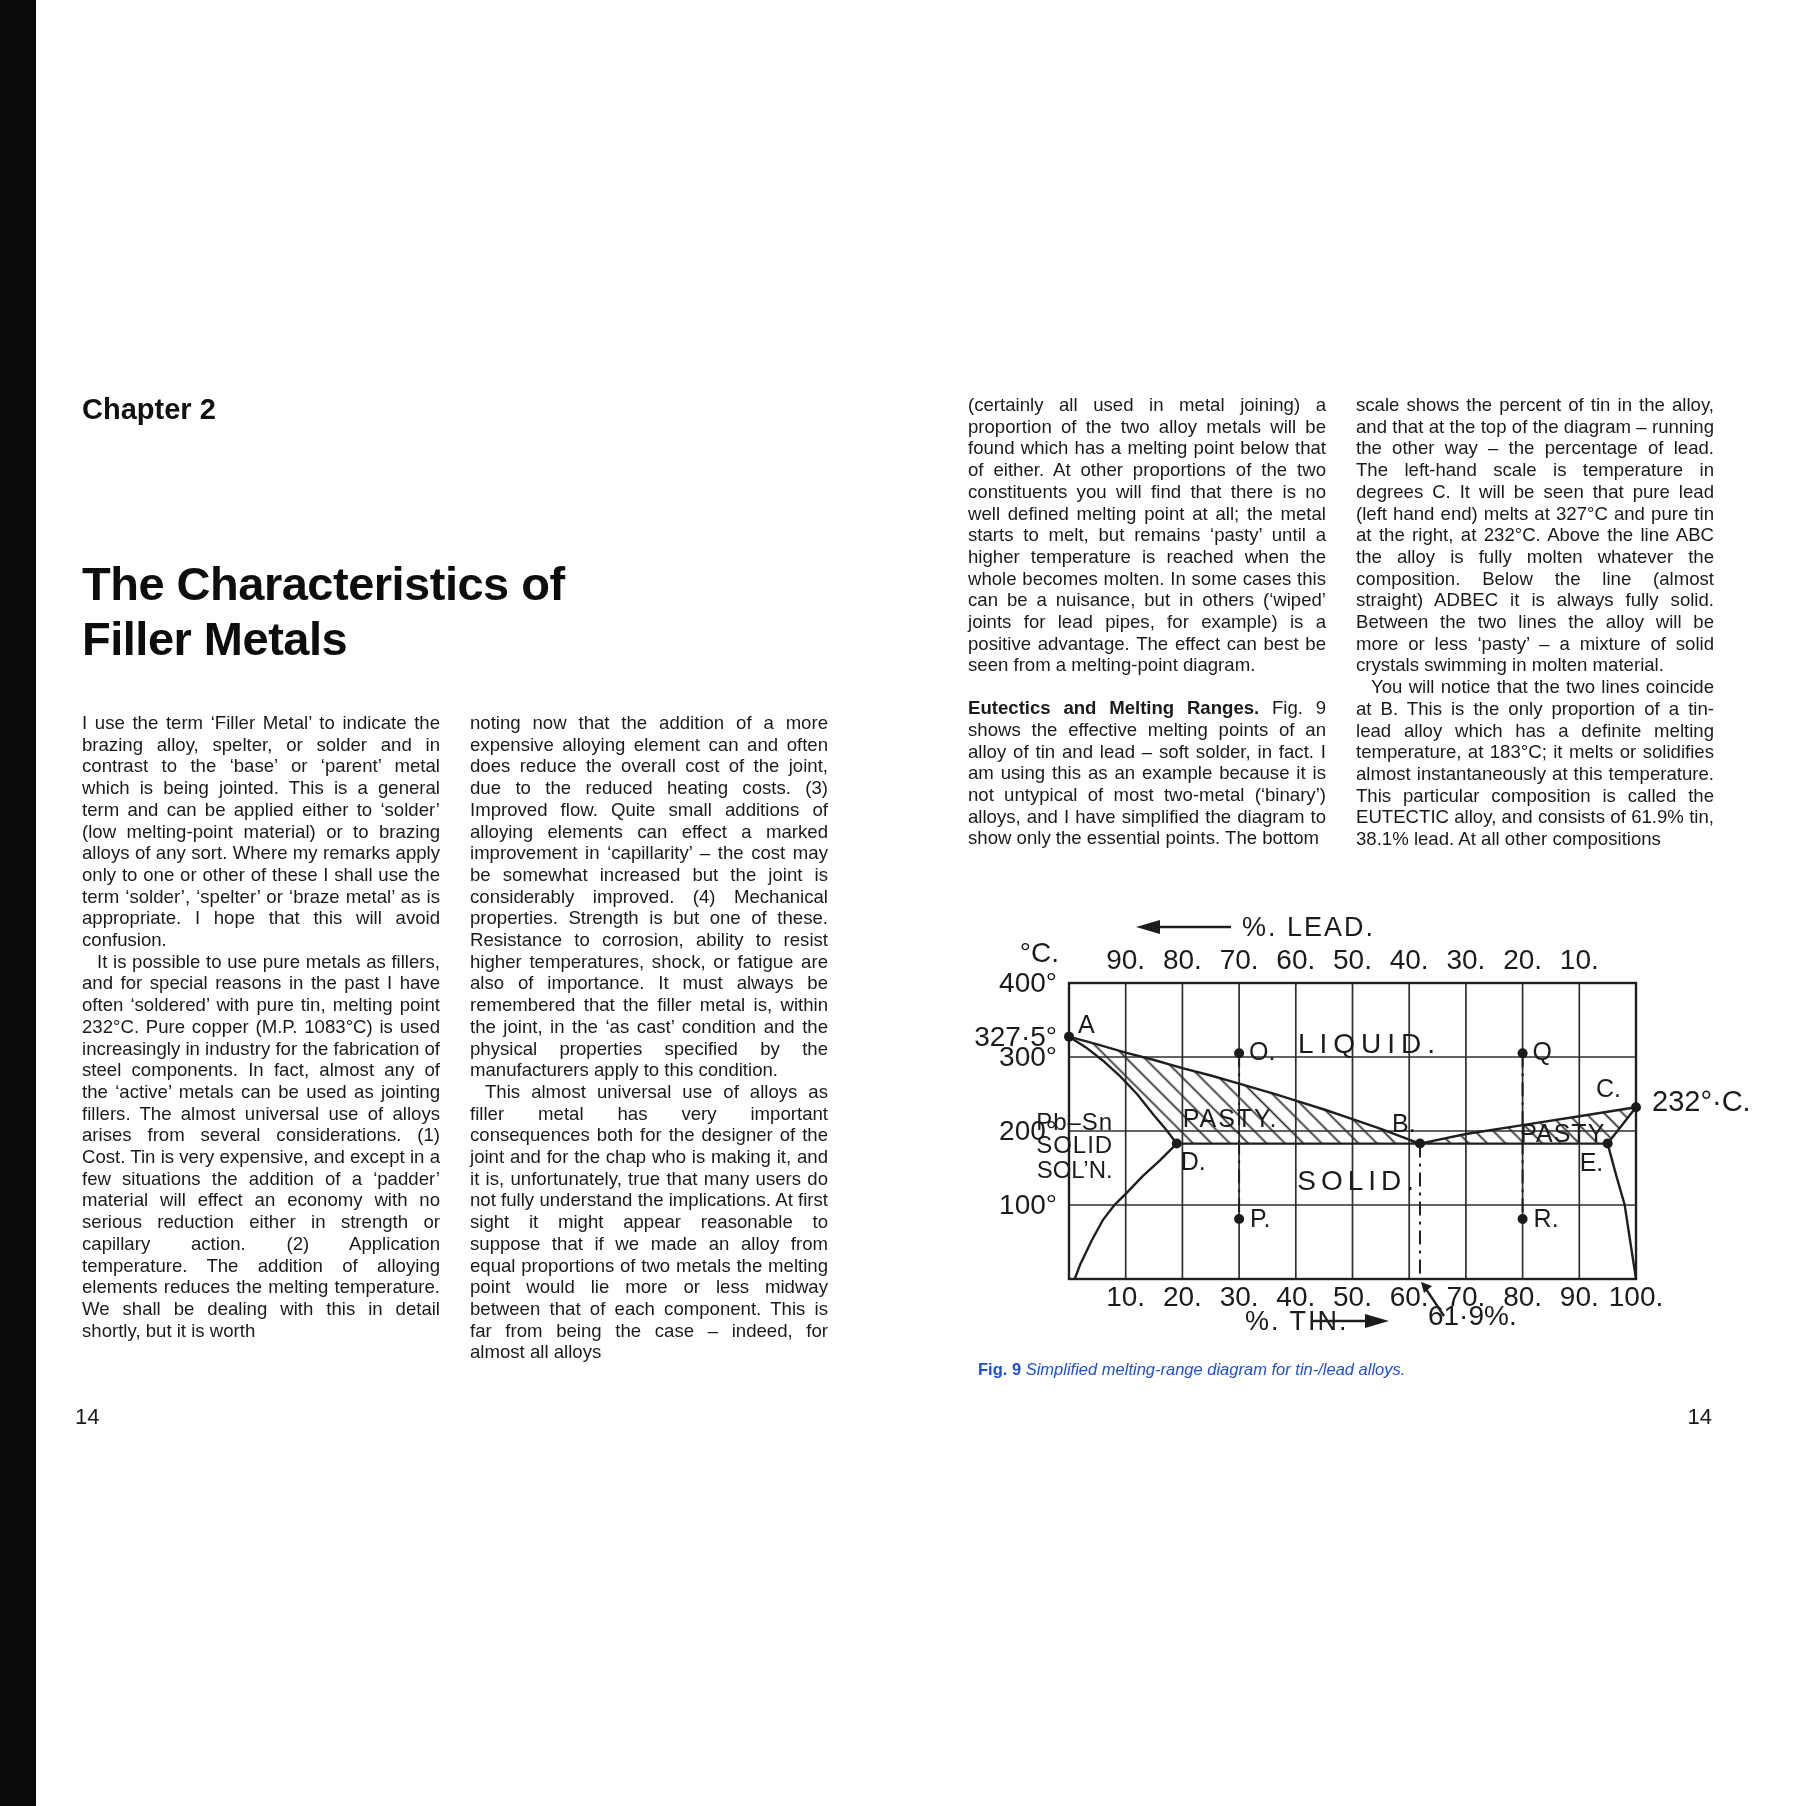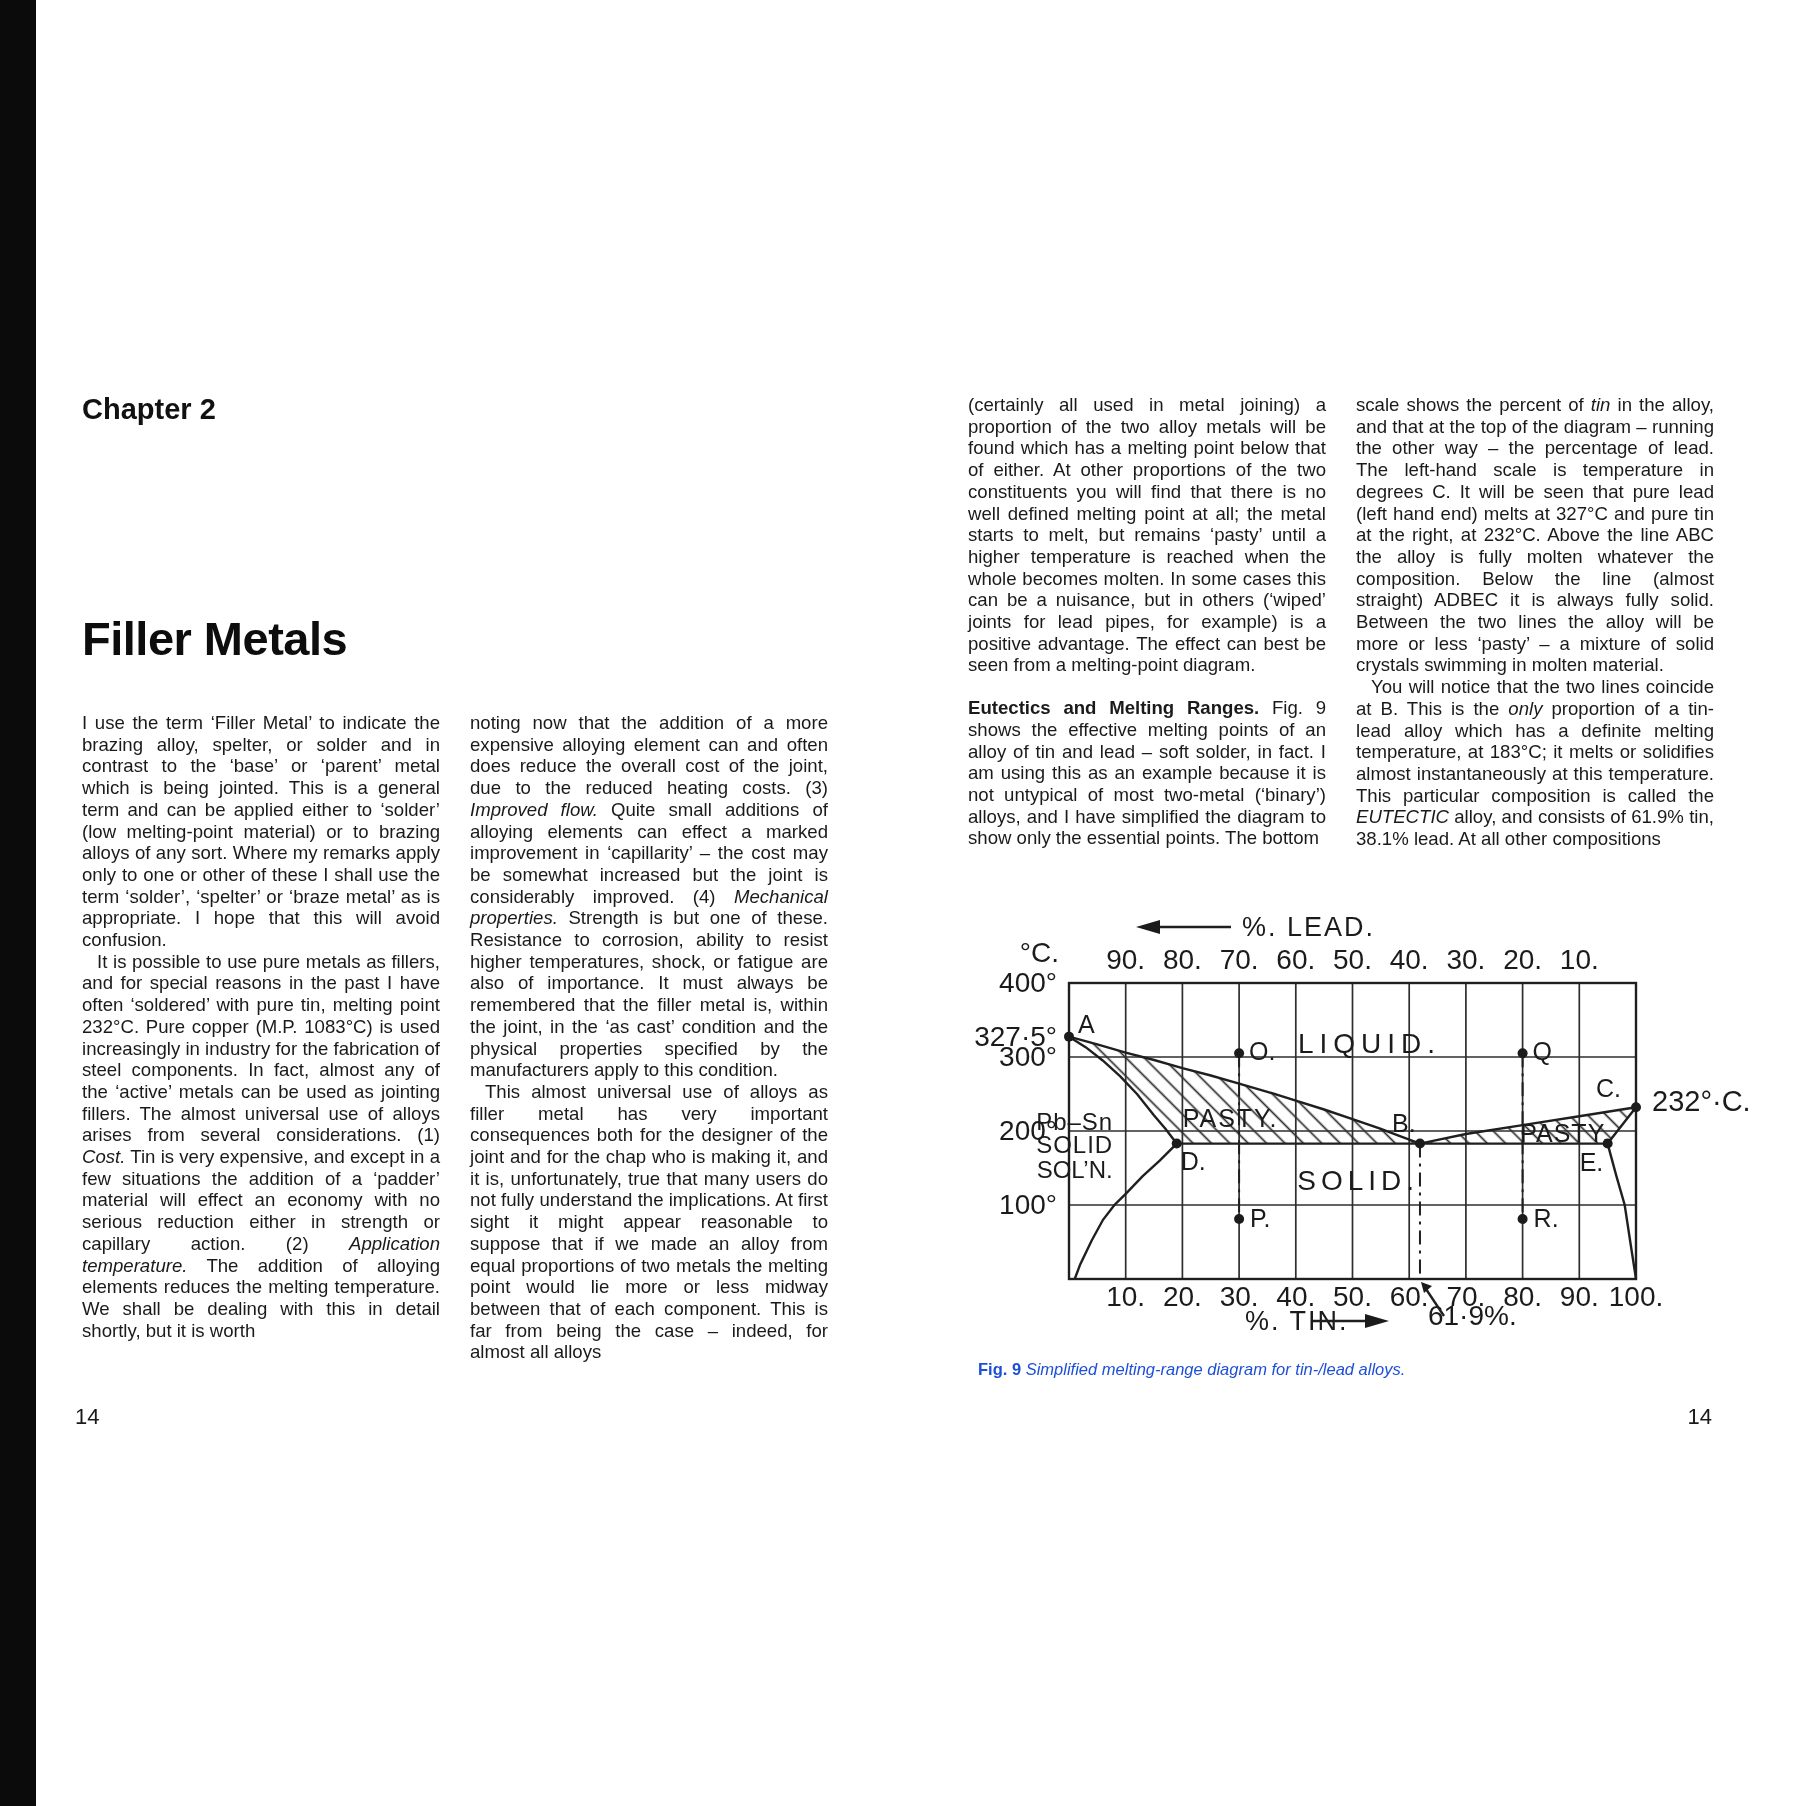--- a/index.html
+++ b/index.html
@@ -10,21 +10,21 @@
   .chapter{position:absolute;left:82px;top:393px;font-size:29px;font-weight:bold;color:#111}
   .title{position:absolute;left:82px;top:556px;font-size:47px;font-weight:bold;line-height:55px;letter-spacing:-0.5px;color:#0d0d0d}
   .col{position:absolute;width:358px;font-size:18.6px;line-height:21.7px;color:#1a1a1a}
   .col-a{left:82px;top:712px}
   .col-b{left:470px;top:712px}
   .col-c{left:968px;top:394px}
   .col-d{left:1356px;top:394px}
   .para{text-align:justify}
   .para.ind{text-indent:15px}
   .para.gap{margin-top:21px}
-  .it{font-style:italic}
+  .it{}
   .bd{font-weight:bold}
   figure{position:absolute;left:845px;top:878px;width:960px;height:480px}
   figure svg{width:100%;height:100%;display:block}
   .caption{position:absolute;left:978px;top:1360px;font-size:16.5px;color:#1d4ed8;width:600px}
   .caption b{font-weight:bold}
   .caption i{font-style:italic}
   .pagenum{position:absolute;top:1404px;font-size:22px;color:#1a1a1a}
   .pn-left{left:75px}
   .pn-right{left:1600px;width:112px;text-align:right}
   svg text{font-family:"Liberation Sans",sans-serif;fill:#1b1b1b}
@@ -40,21 +40,21 @@
   .axlabel{font-size:27px;letter-spacing:2px;text-anchor:start}
 </style>
 </head>
 <body>
 
 <div class="canvas">
   <div class="gutter-bar"></div>
 
   <section>
     <h2 class="chapter">Chapter 2</h2>
-    <h1 class="title"><br><span>Filler Metals</span></h1>
+    <h1 class="title"><span>The Characteristics of</span><br><span>Filler Metals</span></h1>
     <div class="col col-a">
         <p class="para"><span>I use the term ‘Filler Metal’ to indicate the brazing alloy, spelter, or solder and in contrast to the ‘base’ or ‘parent’ metal which is being jointed. This is a general term and can be applied either to ‘solder’ (low melting-point material) or to brazing alloys of any sort. Where my remarks apply only to one or other of these I shall use the term ‘solder’, ‘spelter’ or ‘braze metal’ as is appropriate. I hope that this will avoid confusion.</span></p>
         <p class="para ind"><span>It is possible to use pure metals as fillers, and for special reasons in the past I have often ‘soldered’ with pure tin, melting point 232°C. Pure copper (M.P. 1083°C) is used increasingly in industry for the fabrication of steel components. In fact, almost any of the ‘active’ metals can be used as jointing fillers. The almost universal use of alloys arises from several considerations. (1) </span><span class="it">Cost.</span><span> Tin is very expensive, and except in a few situations the addition of a ‘padder’ material will effect an economy with no serious reduction either in strength or capillary action. (2) </span><span class="it">Application temperature.</span><span> The addition of alloying elements reduces the melting temperature. We shall be dealing with this in detail shortly, but it is worth</span></p>
       </div>
     <div class="col col-b">
         <p class="para"><span>noting now that the addition of a more expensive alloying element can and often does reduce the overall cost of the joint, due to the reduced heating costs. (3) </span><span class="it">Improved flow.</span><span> Quite small additions of alloying elements can effect a marked improvement in ‘capillarity’ – the cost may be somewhat increased but the joint is considerably improved. (4) </span><span class="it">Mechanical properties.</span><span> Strength is but one of these. Resistance to corrosion, ability to resist higher temperatures, shock, or fatigue are also of importance. It must always be remembered that the filler metal is, within the joint, in the ‘as cast’ condition and the physical properties specified by the manufacturers apply to this condition.</span></p>
         <p class="para ind"><span>This almost universal use of alloys as filler metal has very important consequences both for the designer of the joint and for the chap who is making it, and it is, unfortunately, true that many users do not fully understand the implications. At first sight it might appear reasonable to suppose that if we made an alloy from equal proportions of two metals the melting point would lie more or less midway between that of each component. This is far from being the case – indeed, for almost all alloys</span></p>
       </div>
     <div class="pagenum pn-left">14</div>
   </section>

